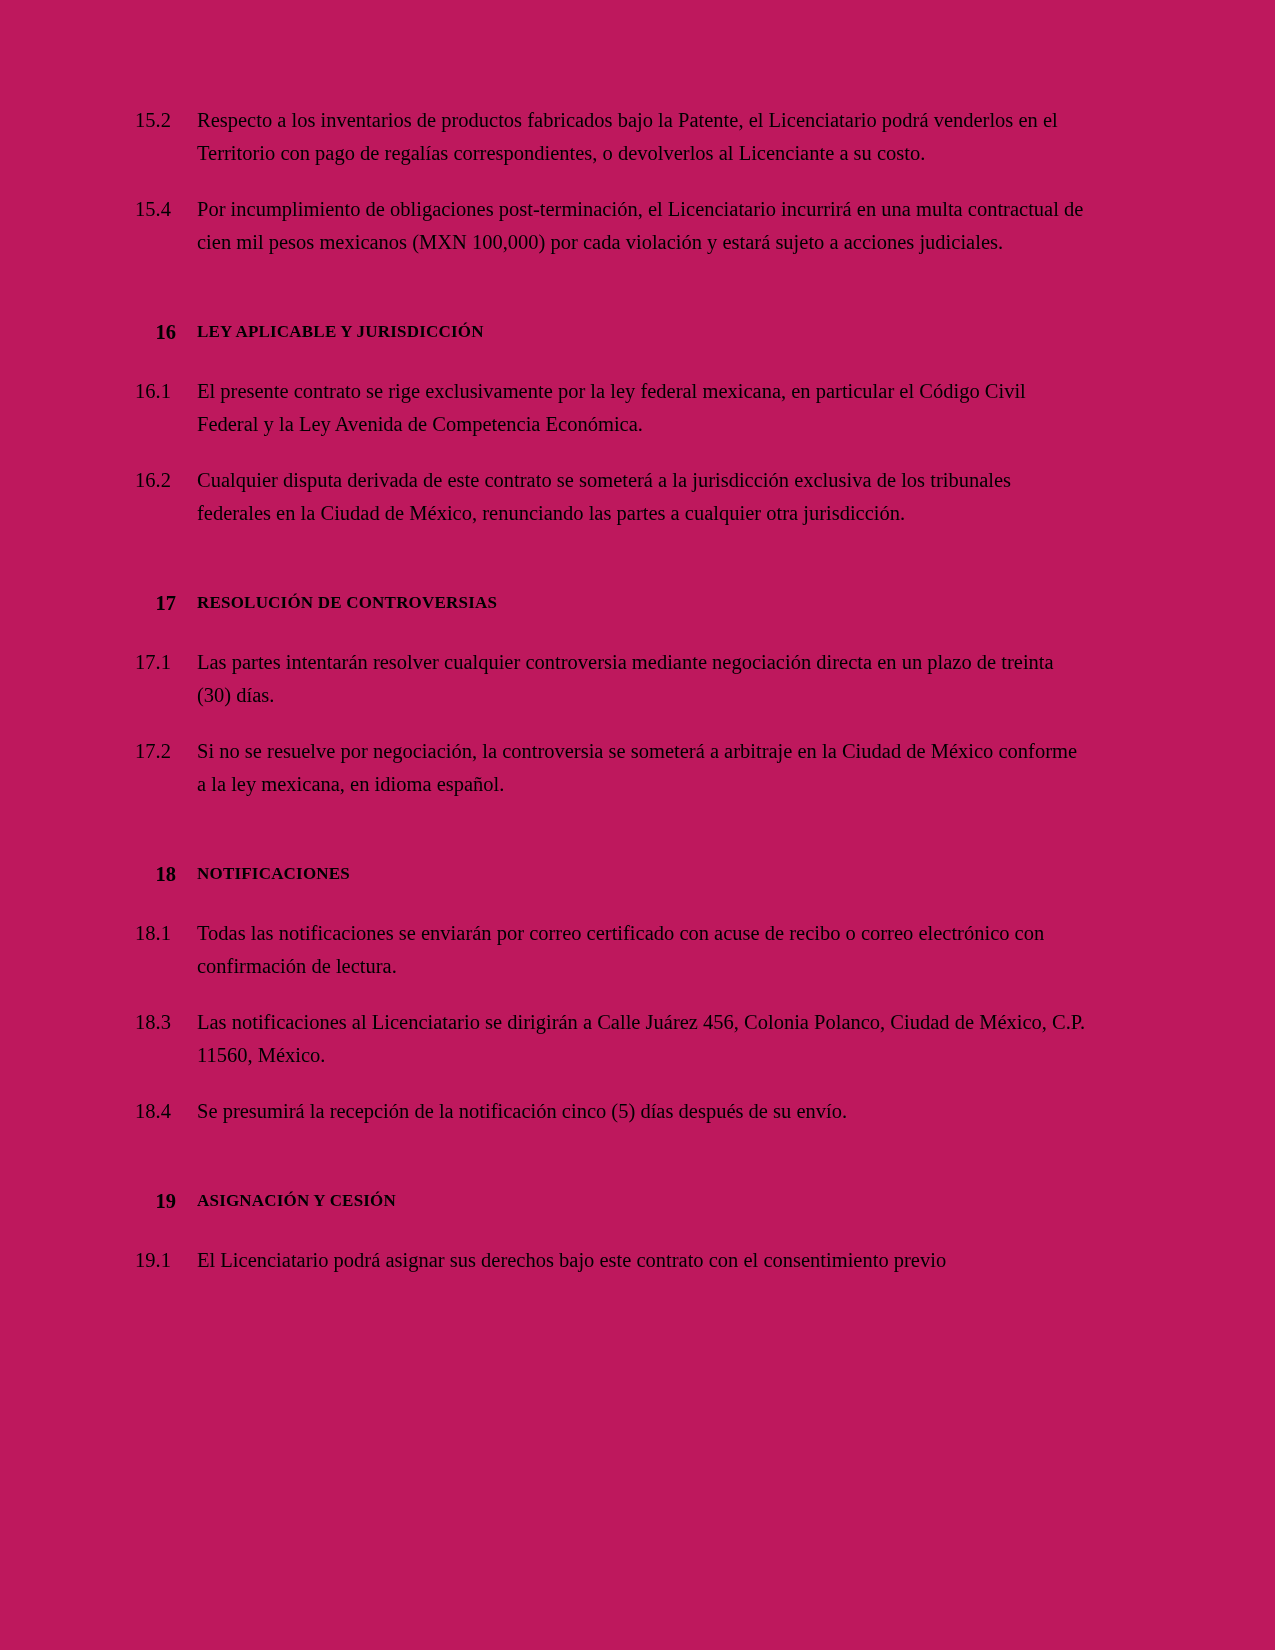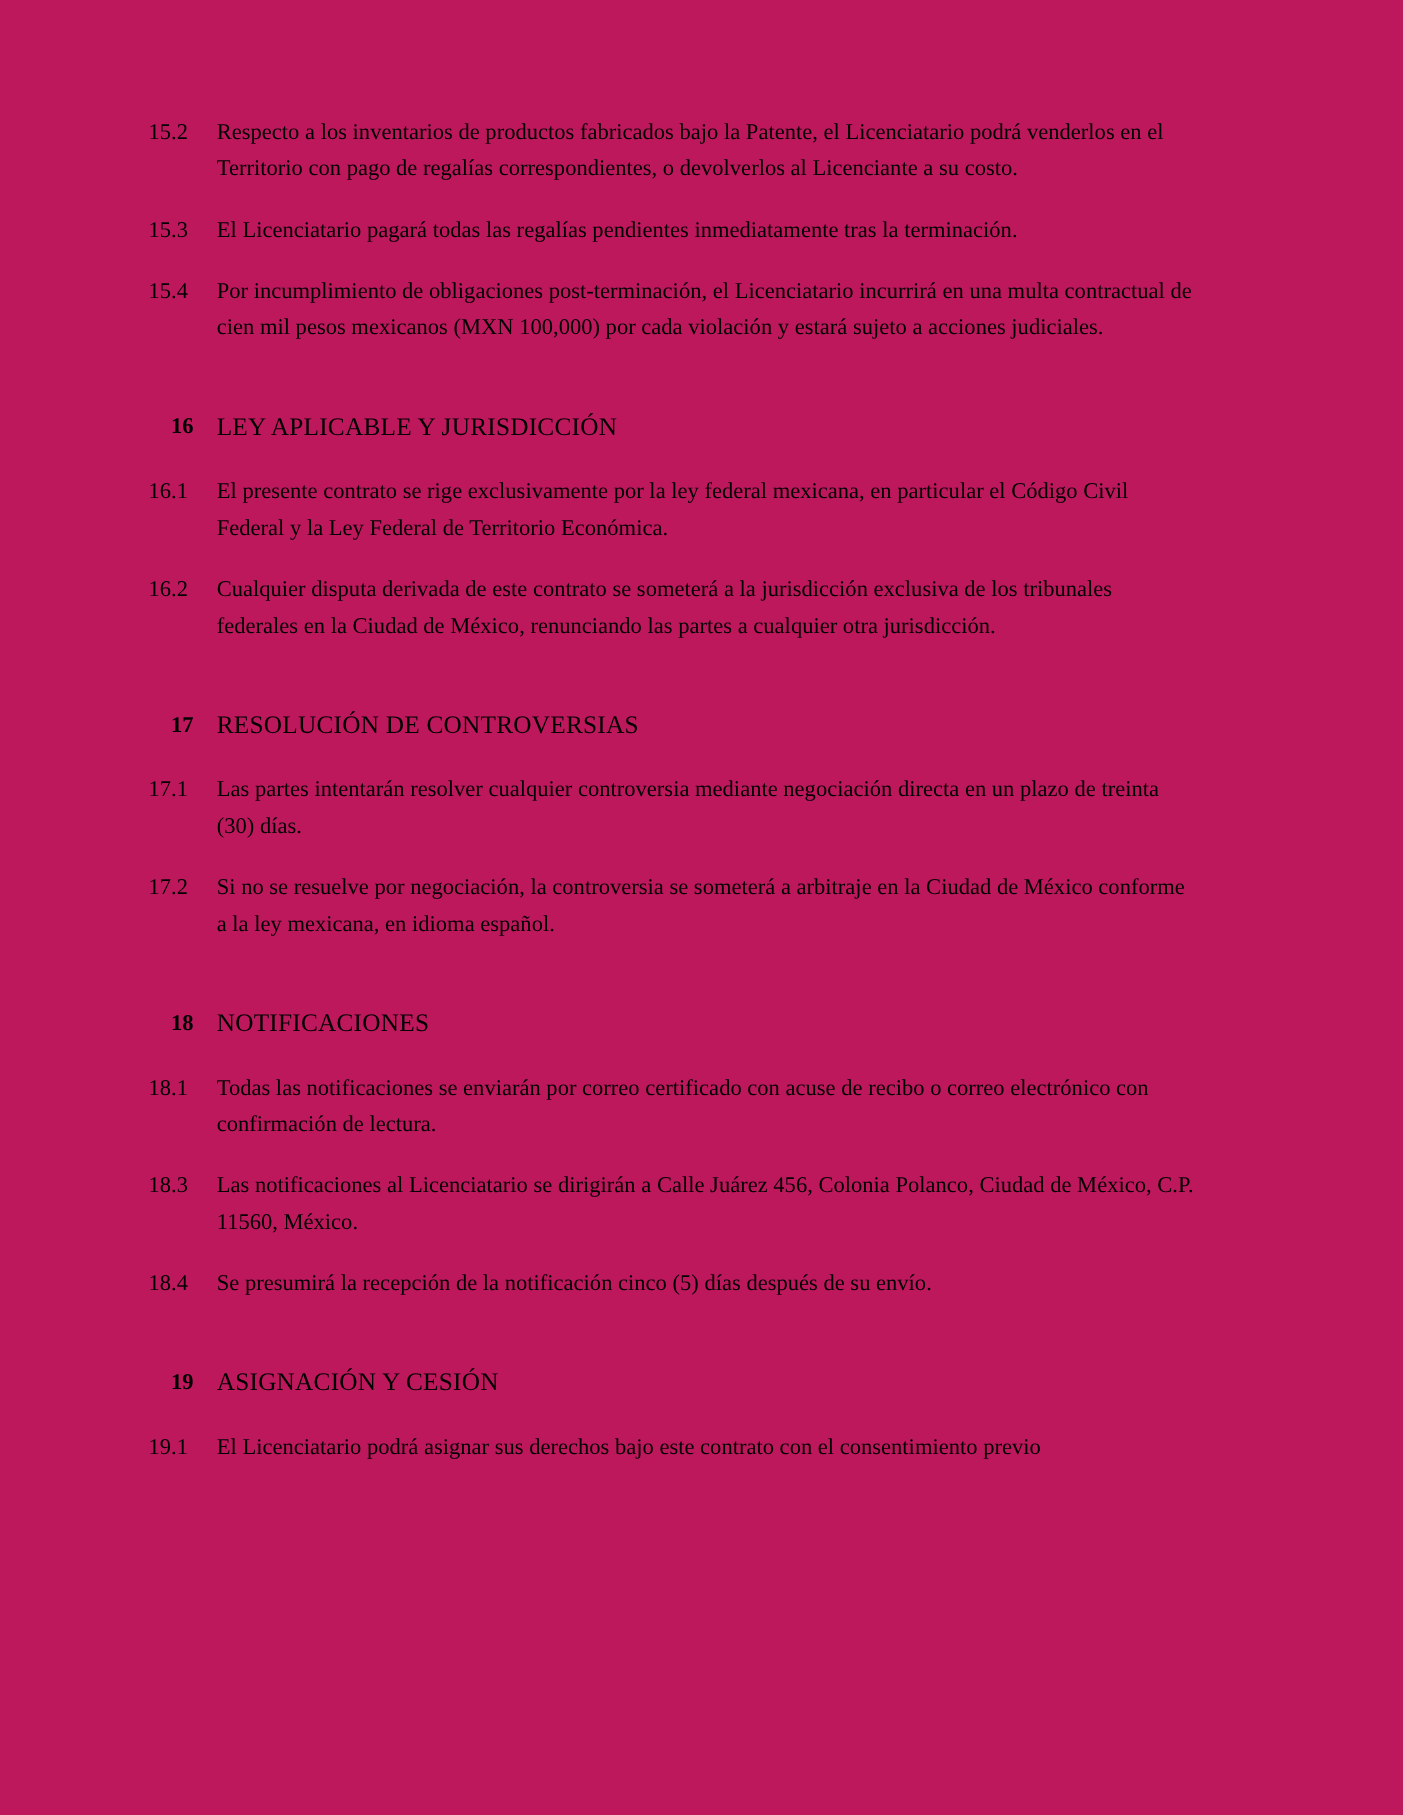--- a/index.html
+++ b/index.html
@@ -61,50 +61,46 @@
     width: 62px;
     font-size: 20.5px;
     line-height: 30px;
     font-weight: bold;
     text-align: right;
     padding-right: 21px;
     box-sizing: border-box;
   }
   .section-heading .title {
     flex: 1 1 auto;
-    font-size: 23px;
+    font-size: 17px;
     line-height: 30px;
-    font-weight: normal;
+    font-weight: bold;
     letter-spacing: 0.2px;
   }
 </style>
 </head>
 <body>
 
 <div class="page">
   <div class="content">
       <div class="clause">
         <div class="num">15.2</div>
         <div class="body"><span>Respecto a los inventarios de productos fabricados bajo la </span><b>Patente</b><span>, el </span><b>Licenciatario</b><span> podrá venderlos en el </span><b>Territorio</b><span> con pago de regalías correspondientes, o devolverlos al </span><b>Licenciante</b><span> a su costo.</span></div>
       </div>
       <div class="clause">
-        <div class="num">15.3</div>
-        <div class="body"><span>El </span><b>Licenciatario</b><span> pagará todas las regalías pendientes inmediatamente tras la terminación.</span></div>
-      </div>
-      <div class="clause">
         <div class="num">15.4</div>
         <div class="body"><span>Por incumplimiento de obligaciones post-terminación, el </span><b>Licenciatario</b><span> incurrirá en una multa contractual de cien mil pesos mexicanos (MXN 100,000) por cada violación y estará sujeto a acciones judiciales.</span></div>
       </div>
       <div class="section-heading">
         <div class="num">16</div>
         <div class="title">LEY APLICABLE Y JURISDICCIÓN</div>
       </div>
       <div class="clause">
         <div class="num">16.1</div>
-        <div class="body"><span>El presente contrato se rige exclusivamente por la ley federal mexicana, en particular el </span><b>Código Civil Federal</b><span> y la </span><b>Ley Federal de Territorio Económica</b><span>.</span></div>
+        <div class="body"><span>El presente contrato se rige exclusivamente por la ley federal mexicana, en particular el </span><b>Código Civil Federal</b><span> y la </span><b>Ley Avenida de Competencia Económica</b><span>.</span></div>
       </div>
       <div class="clause">
         <div class="num">16.2</div>
         <div class="body"><span>Cualquier disputa derivada de este contrato se someterá a la jurisdicción exclusiva de los tribunales federales en la </span><b>Ciudad de México</b><span>, renunciando las partes a cualquier otra jurisdicción.</span></div>
       </div>
       <div class="section-heading">
         <div class="num">17</div>
         <div class="title">RESOLUCIÓN DE CONTROVERSIAS</div>
       </div>
       <div class="clause">

